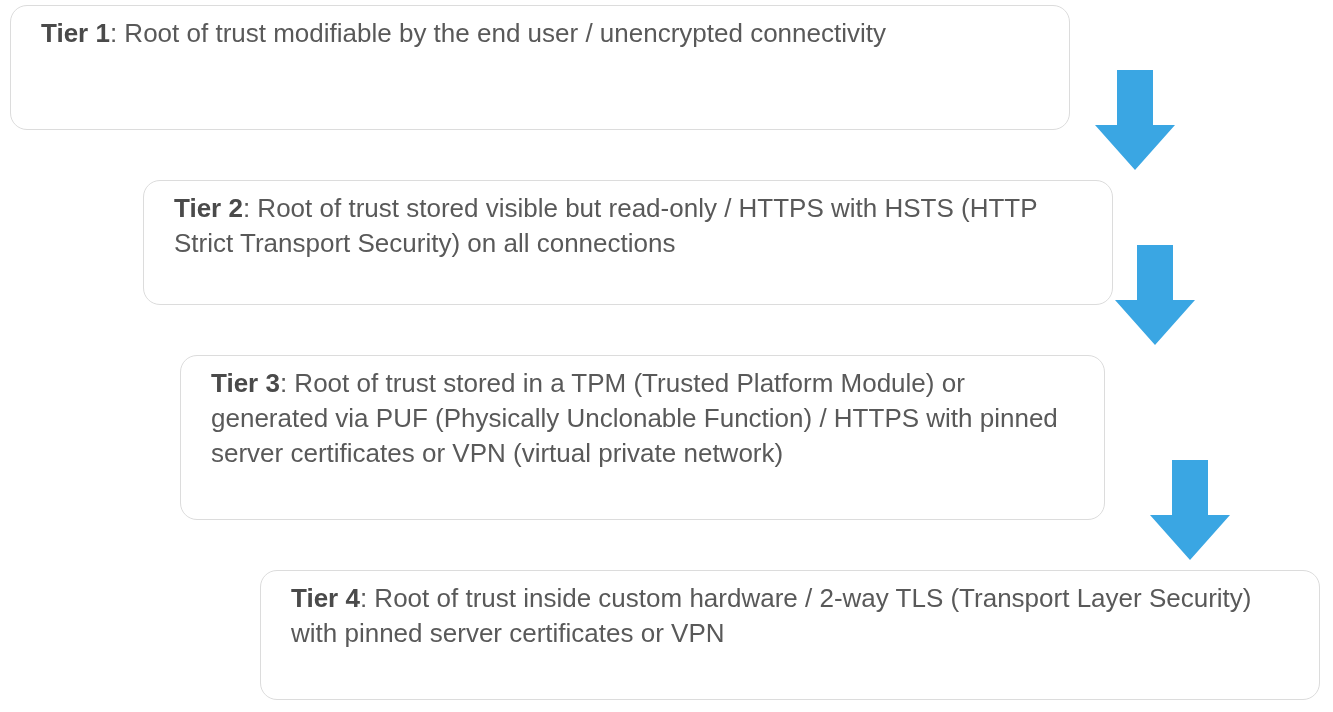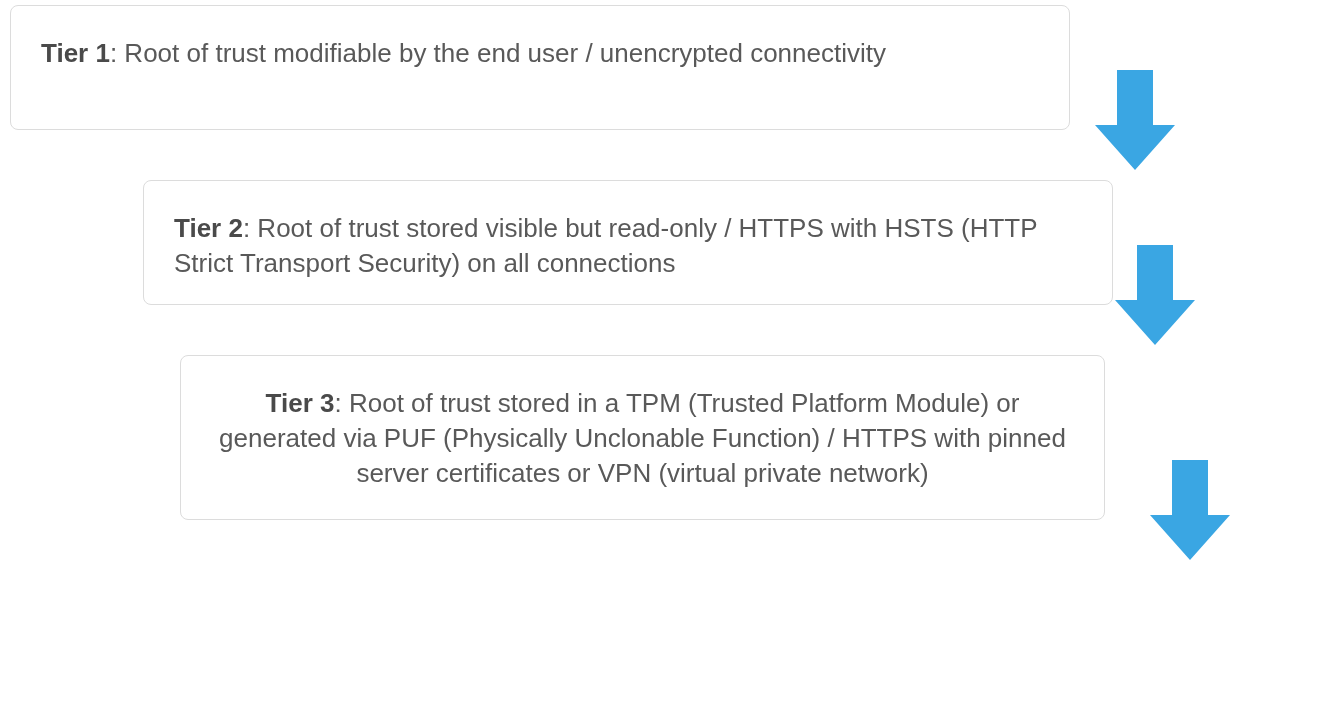--- a/index.html
+++ b/index.html
@@ -14,22 +14,22 @@
     line-height: 1.35;
   }
   .canvas {
     position: relative;
     width: 1333px;
     height: 712px;
   }
   .tier-box {
     position: absolute;
     border: 1px solid #dcdcdc;
-    border-radius: 8px;
-    padding: 30px 30px;
+    border-radius: 17px;
+    padding: 10px 30px;
     box-sizing: border-box;
     background: #ffffff;
   }
   .tier-label { font-weight: 600; color: #4a4a4a; }
   .tier-text  { font-weight: 300; color: #595959; }
   .arrow {
     position: absolute;
     width: 80px;
     height: 100px;
   }
@@ -50,23 +50,26 @@
 
   <div class="tier-box" style="left:100px; top:180px; width:970px; height:125px;margin-left:43px;">
     <span class="tier-label">Tier 2</span><span class="tier-text">: Root of trust stored visible but read-only / HTTPS with HSTS (HTTP Strict Transport Security) on all connections</span>
   </div>
   <div class="arrow" style="left:1115px; top:245px;">
     <svg viewBox="0 0 80 100" width="80" height="100">
       <polygon points="22,0 58,0 58,55 80,55 40,100 0,55 22,55" fill="#3aa6e3"></polygon>
     </svg>
   </div>
 
-  <div class="tier-box" style="left:180px; top:355px; width:925px; height:165px;text-align:center;">
+  <div class="tier-box" style="left:180px; top:355px; width:925px; height:165px;">
     <span class="tier-label">Tier 3</span><span class="tier-text">: Root of trust stored in a TPM (Trusted Platform Module) or generated via PUF (Physically Unclonable Function) / HTTPS with pinned server certificates or VPN (virtual private network)</span>
   </div>
   <div class="arrow" style="left:1150px; top:460px;">
     <svg viewBox="0 0 80 100" width="80" height="100">
       <polygon points="22,0 58,0 58,55 80,55 40,100 0,55 22,55" fill="#3aa6e3"></polygon>
     </svg>
   </div>
 
+  <div class="tier-box" style="left:260px; top:570px; width:1060px; height:130px;">
+    <span class="tier-label">Tier 4</span><span class="tier-text">: Root of trust inside custom hardware / 2-way TLS (Transport Layer Security) with pinned server certificates or VPN</span>
+  </div>
 
 </div>
 
 </body></html>

